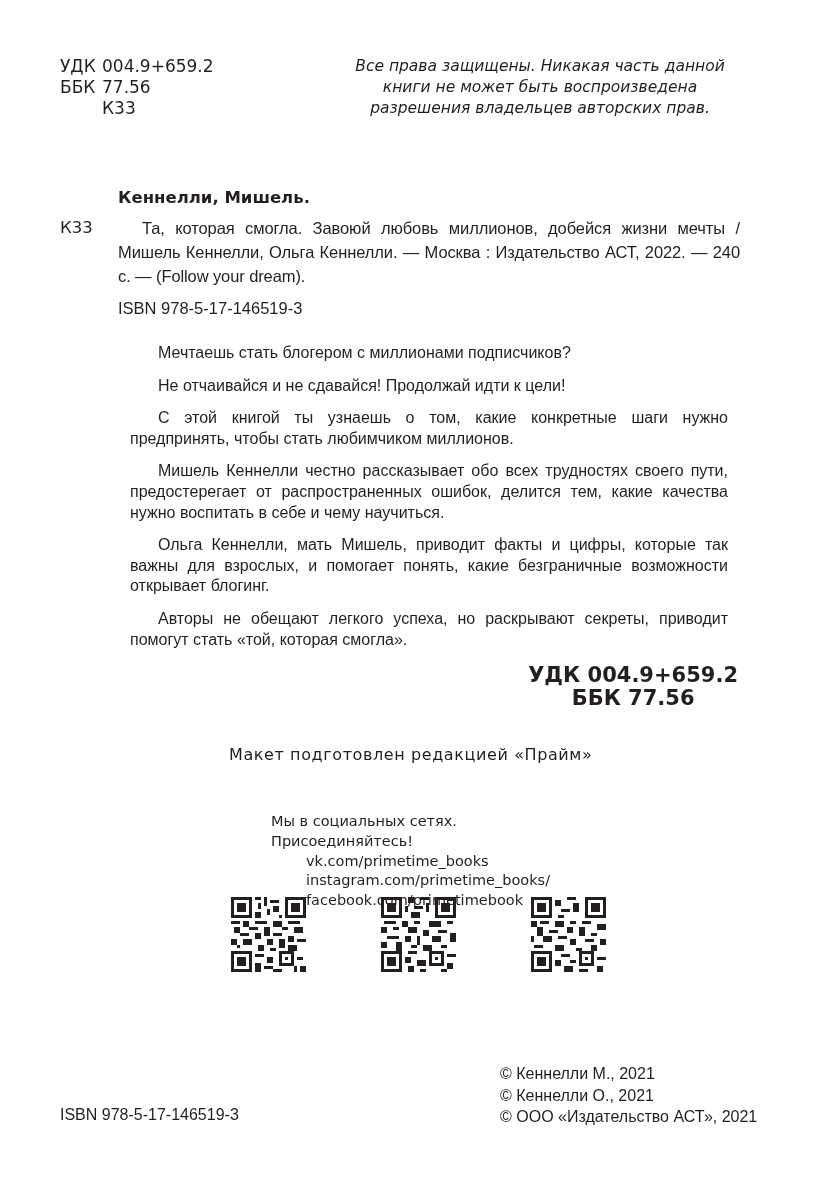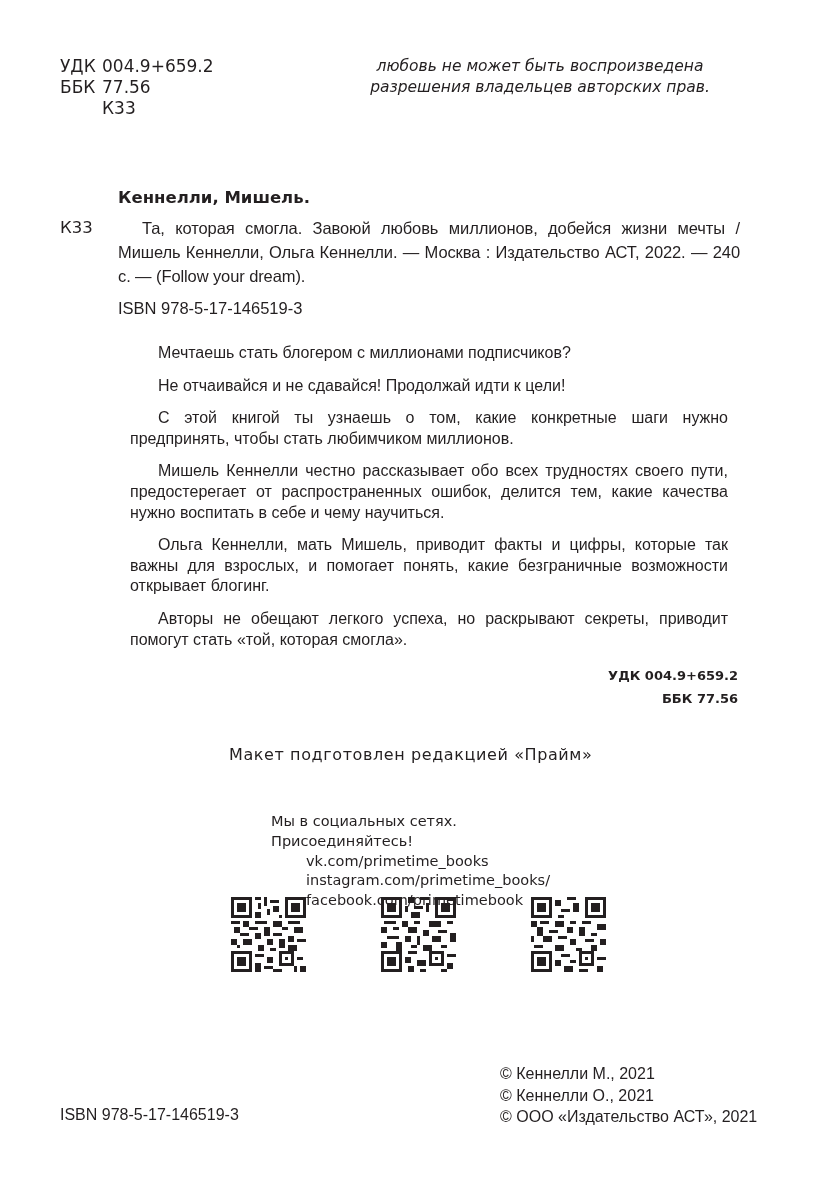--- a/index.html
+++ b/index.html
@@ -12,21 +12,21 @@
   .rights { left: 335px; top: 56px; width: 410px; text-align: center;
             font-style: italic; font-size: 15.5px; line-height: 21px; }
   .author { left: 118px; top: 188px; font-weight: bold; font-size: 16.5px; }
   .kcode { left: 60px; top: 218px; font-size: 16.5px; }
   .bib { left: 118px; top: 216px; width: 622px; font-size: 16.5px; line-height: 24px;
          font-family: "Liberation Sans", sans-serif; font-stretch: condensed; text-align: justify; text-indent: 24px; letter-spacing: -0.1px; }
   .isbn1 { left: 118px; top: 299px; font-size: 16.5px; font-family: "Liberation Sans", sans-serif; }
   .annot { left: 118px; top: 331px; width: 622px; font-size: 16px; line-height: 20.6px;
            font-family: "Liberation Sans", sans-serif; }
   .annot p { margin: 12px; text-indent: 28px; text-align: justify; text-align-last: left; }
-  .udk2 { right: 77px; top: 664px; text-align: right; font-weight: bold; font-size: 13px; line-height: 23px; }
+  .udk2 { right: 77px; top: 664px; text-align: center; font-weight: bold; font-size: 21px; line-height: 23px; }
   .maket { left: 229px; top: 745px; font-size: 16px; letter-spacing: 0.6px; }
   .social { left: 271px; top: 780px; font-size: 14.5px; line-height: 19.8px; margin-top: 32px; }
   .social .link { padding-left: 35px; }
   .qr { top: 897px; width: 75px; height: 75px; }
   .isbn2 { left: 60px; top: 1106px; font-size: 16px; font-family: "Liberation Sans", sans-serif; }
   .copy { left: 500px; top: 1063px; font-size: 16px; line-height: 21.5px; font-family: "Liberation Sans", sans-serif; }
 </style>
 </head>
 <body>
 
@@ -39,21 +39,22 @@
       <span class="k">ББК</span>
       <span>77.56</span>
     </div>
   <div class="row">
       <span class="k"></span>
       <span>К33</span>
     </div>
 </div>
 
 <div class="abs rights">
-  <div>любовь не может быть воспроизведена</div>
+  <div>Все права защищены. Никакая часть данной</div>
+  <div>книги не может быть воспроизведена</div>
   <div>разрешения владельцев авторских прав.</div>
 </div>
 
 <div class="abs author">Кеннелли, Мишель.</div>
 <div class="abs kcode">К33</div>
 <div class="abs bib">Та, которая смогла. Завоюй любовь миллионов, добейся жизни мечты / Мишель Кеннелли, Ольга Кеннелли. — Москва : Издательство АСТ, 2022.  — 240 с.  — (Follow your dream).</div>
 <div class="abs isbn1">ISBN 978-5-17-146519-3</div>
 
 <div class="abs annot">
   <p>Мечтаешь стать блогером с миллионами подписчиков?</p>

